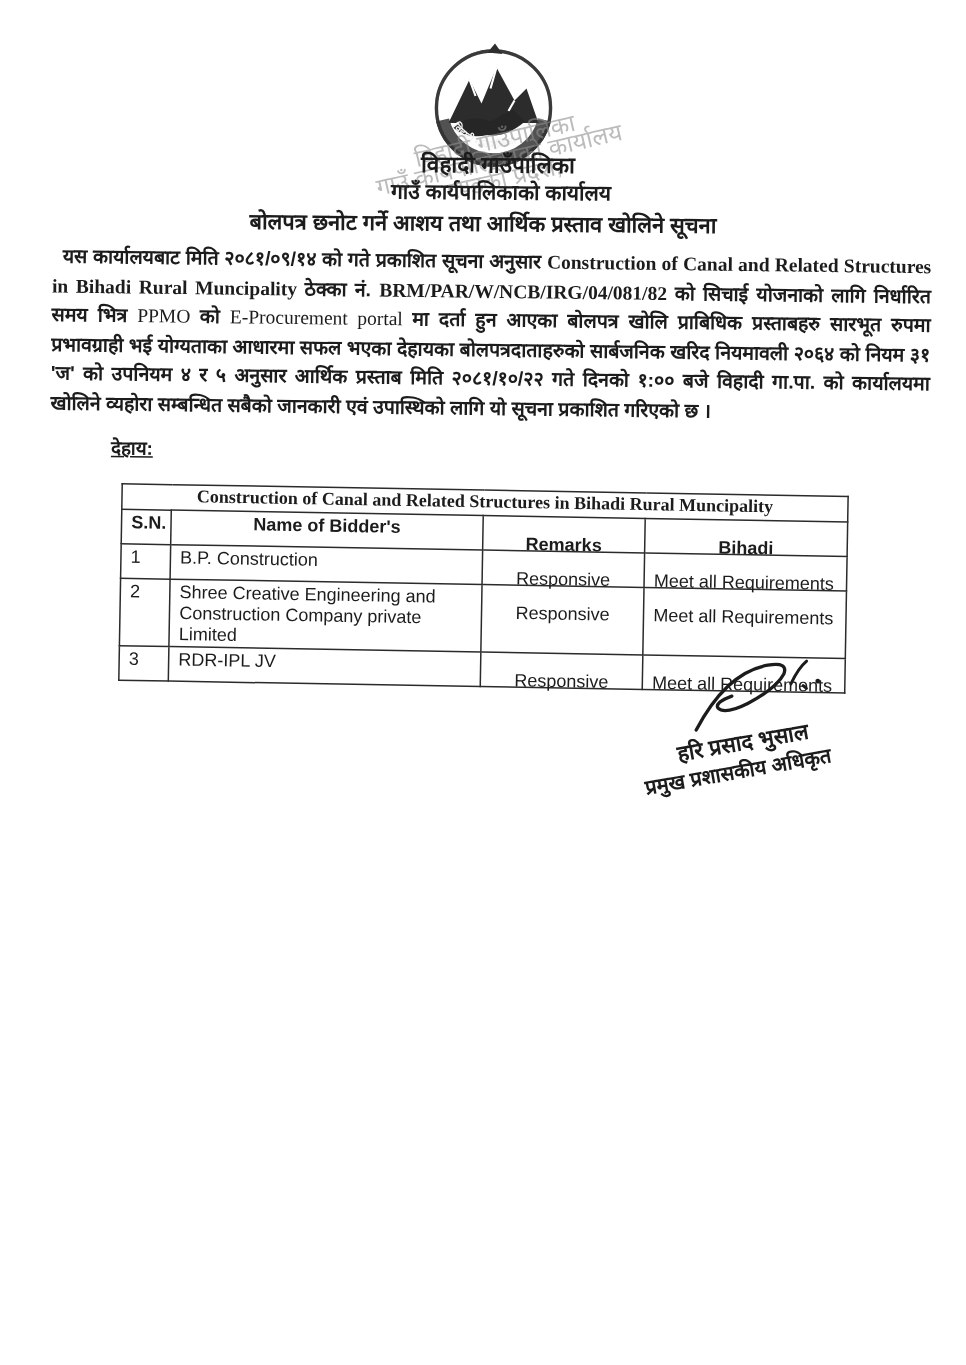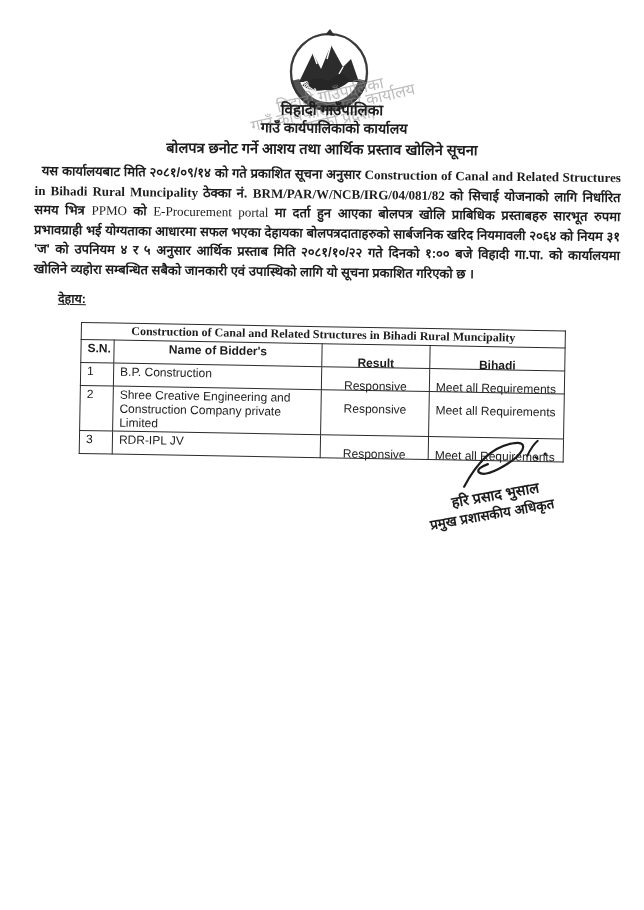--- a/index.html
+++ b/index.html
@@ -31,21 +31,21 @@
   
   .body-par{
     position:absolute;left:35px;top:161px;width:586px;margin:0;
     font-size:13px;line-height:19.5px;text-align:justify;
     text-indent:7px;transform:rotate(.7deg);transform-origin:left top;
   }
   .seg-nep{font-weight:600;}
   .seg-eng{font-family:"Liberation Serif","DejaVu Serif",serif;font-weight:bold;}
   .seg-engl{font-family:"Liberation Serif","DejaVu Serif",serif;font-weight:normal;}
   .dehaya{
-    position:absolute;left:58px;top:290px;font-size:12.5px;font-weight:bold;
+    position:absolute;left:74px;top:290px;font-size:12.5px;font-weight:bold;
     text-decoration:underline;transform:rotate(.6deg);
   }
   
   .table-wrap{
     position:absolute;left:81px;top:322px;width:484px;
     transform:rotate(1deg);transform-origin:left top;
   }
   table.bidders{border-collapse:collapse;width:100%;table-layout:fixed;}
   table.bidders td,table.bidders th{
     border:1.4px solid #2b2b2b;padding:1px 6px;vertical-align:top;
@@ -125,21 +125,21 @@
           <col class="c-result">
           <col class="c-remarks">
       </colgroup>
       <thead>
         <tr>
           <td class="cap-cell" colspan="4">Construction of Canal and Related Structures in Bihadi Rural Muncipality</td>
         </tr>
         <tr class="h-row">
           <th class="c-sn">S.N.</th>
           <th class="c-name">Name of Bidder's</th>
-          <th class="c-result"><span class="drop">Result</span></th>
+          <th class="c-result"><span class="drop">Remarks</span></th>
           <th class="c-remarks"><span class="drop">Bihadi</span></th>
         </tr>
       </thead>
       <tbody>
 
           <tr>
             <td class="c-sn">1</td>
             <td class="c-name">B.P. Construction</td>
             <td class="c-result"><span class="drop">Responsive</span></td>
             <td class="c-remarks"><span class="drop">Meet all Requirements</span></td>

